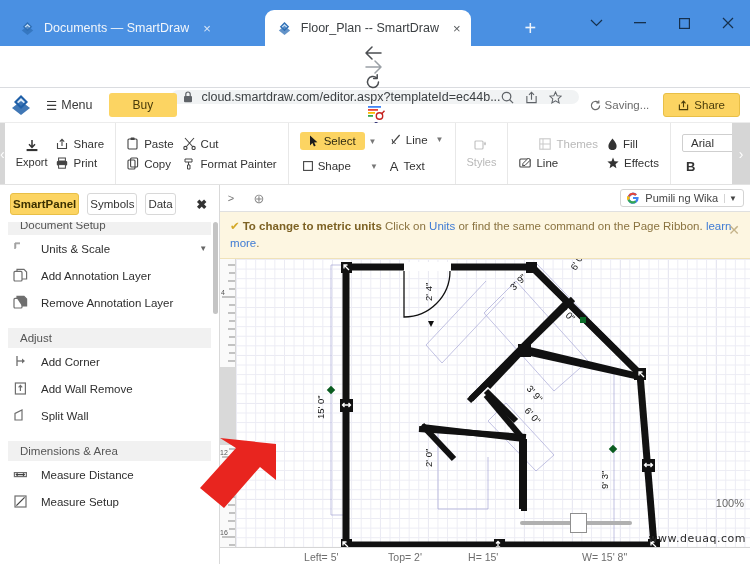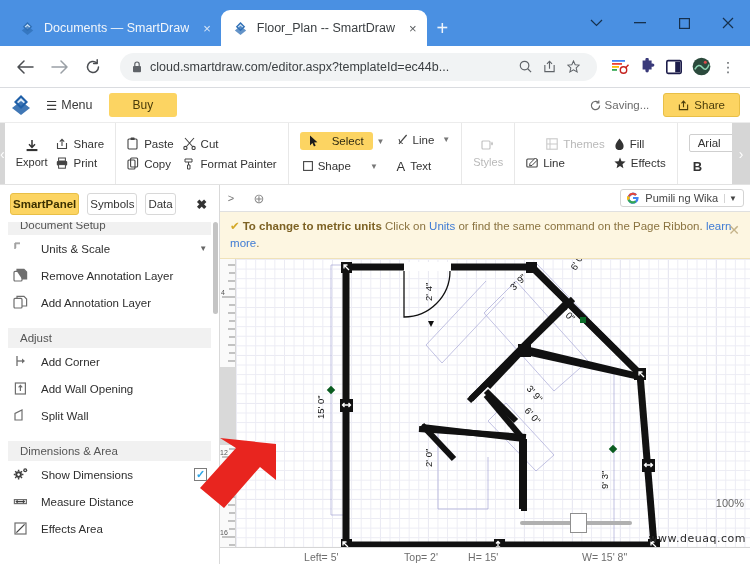--- a/index.html
+++ b/index.html
@@ -11,21 +11,21 @@
   }
 
   
   .browser-topbar {
     height: 46px;
     background: #4a90e2;
     display: flex;
     align-items: flex-end;
     position: relative;
   }
-  .tab-strip { display: flex; align-items: flex-end; height: 46px; padding-left: 8px; }
+  .tab-strip { display: flex; align-items: flex-end; height: 46px; padding-left: 8px; gap: 44px; }
   .tab {
     display: flex; align-items: center;
     height: 36px;
     padding: 0 10px 0 12px;
     border-radius: 9px 9px 0 0;
     font-size: 12.5px;
     color: #f2f6fb;
     max-width: 230px;
     position: relative;
   }
@@ -67,20 +67,21 @@
     color: #17314f; font-size: 13px;
   }
 
   
   .addr-bar {
     height: 42px;
     background: #fff;
     display: flex; align-items: center;
     padding: 0 10px;
     border-bottom: 1px solid #dadce0;
+    flex-direction: column;
   }
   .nav-btn {
     width: 30px; height: 30px;
     display: flex; align-items: center; justify-content: center;
     color: #4b4e52; font-size: 16px;
     margin-right: 4px;
     border-radius: 50%;
   }
   .omnibox {
     flex: 1 1 auto;
@@ -160,21 +161,21 @@
     white-space: nowrap;
   }
   .rib-item.dim { color: #b9b9b9; margin-left: 20px; }
   .rib-big {
     display: flex; flex-direction: column; align-items: center; gap: 3px;
     font-size: 11px; color: #333;
   }
   .rib-big .gico { font-size: 14px; }
   .rib-sel {
     background: #fcd462; border-radius: 3px;
-    padding: 3px 9px; display: flex; align-items: center; gap: 13px;
+    padding: 3px 9px; display: flex; align-items: center; gap: 5px;
     font-size: 11.5px; color: #2f2a12;
   }
   .rib-plain {
     padding: 3px 3px; display: flex; align-items: center; gap: 5px;
     font-size: 11.5px; color: #333;
   }
   .caret { font-size: 8px; color: #777; }
   .font-box {
     border: 1px solid #cfcfcf; border-radius: 2px;
     font-size: 11.5px; color: #333;
@@ -716,33 +717,33 @@
               <path d="M2 4 H3.4 M2 6 H3.4 M4 2 V3.4 M6 2 V3.4" stroke="#8a8a8a" stroke-width="1"></path>
             </svg>
         </span>
         <span class="side-lbl">Units &amp; Scale</span>
         <span class="side-caret">▼</span>
       </div>
       <div class="side-row">
         <span class="side-ico">
           <svg width="15" height="15" viewBox="0 0 15 15">
               <rect x="1" y="3.4" width="8" height="9.6" rx="1" stroke="#6e6e6e" stroke-width="1.2" fill="#fff"></rect>
-              <path d="M4 3.4 V1.4 H11 L13.6 4 V11 H9" stroke="#6e6e6e" stroke-width="1.2" fill="#6e6e6e"></path>
-            </svg>
-        </span>
-        <span class="side-lbl">Remove Annotation Layer</span>
+              <path d="M4 3.4 V1.4 H11 L13.6 4 V11 H9" stroke="#6e6e6e" stroke-width="1.2" fill="none"></path>
+            </svg>
+        </span>
+        <span class="side-lbl">Add Annotation Layer</span>
       </div>
       <div class="side-row">
         <span class="side-ico">
           <svg width="15" height="15" viewBox="0 0 15 15">
               <rect x="1" y="3.4" width="8" height="9.6" rx="1" stroke="#6e6e6e" stroke-width="1.2" fill="#fff"></rect>
-              <path d="M4 3.4 V1.4 H11 L13.6 4 V11 H9" stroke="#6e6e6e" stroke-width="1.2" fill="none"></path>
-            </svg>
-        </span>
-        <span class="side-lbl">Add Annotation Layer</span>
+              <path d="M4 3.4 V1.4 H11 L13.6 4 V11 H9" stroke="#6e6e6e" stroke-width="1.2" fill="#6e6e6e"></path>
+            </svg>
+        </span>
+        <span class="side-lbl">Remove Annotation Layer</span>
       </div>
 
       <div class="sec-gap"></div>
 
       <div class="sec-head">Adjust</div>
       <div class="side-row">
         <span class="side-ico">
           <svg width="15" height="15" viewBox="0 0 15 15">
               <path d="M4 2 V12" stroke="#6e6e6e" stroke-width="1.3"></path>
               <path d="M4 7 H9" stroke="#6e6e6e" stroke-width="1.3"></path>
@@ -751,64 +752,51 @@
         </span>
         <span class="side-lbl">Add Corner</span>
       </div>
       <div class="side-row">
         <span class="side-ico">
           <svg width="15" height="15" viewBox="0 0 15 15">
               <rect x="2.4" y="2" width="10" height="11" stroke="#6e6e6e" stroke-width="1.2" fill="none"></rect>
               <path d="M7.4 10 V4.6 M5.6 6.4 L7.4 4.4 L9.2 6.4" stroke="#6e6e6e" stroke-width="1.2" fill="none"></path>
             </svg>
         </span>
-        <span class="side-lbl">Add Wall Opening</span>
+        <span class="side-lbl">Add Wall Remove</span>
       </div>
       <div class="side-row">
         <span class="side-ico">
           <svg width="15" height="15" viewBox="0 0 15 15">
               <path d="M2 12 V5.4 L9 2 V12 Z" stroke="#6e6e6e" stroke-width="1.2" fill="none"></path>
             </svg>
         </span>
         <span class="side-lbl">Split Wall</span>
       </div>
 
       <div class="sec-gap"></div>
 
       <div class="sec-head">Dimensions &amp; Area</div>
-      <div class="side-row">
-        <span class="side-ico">
-          <svg width="16" height="15" viewBox="0 0 16 15">
-            <circle cx="5.6" cy="7.6" r="3.3" fill="#3f3f3f"></circle>
-            <circle cx="5.6" cy="7.6" r="1.3" fill="#fff"></circle>
-            <path d="M5.6 2.8 V4.2 M5.6 11 V12.4 M0.8 7.6 H2.2 M9 7.6 H10.4 M2.2 4.2 L3.2 5.2 M8 10 L9 11 M9 4.2 L8 5.2 M3.2 10 L2.2 11" stroke="#3f3f3f" stroke-width="1.5"></path>
-            <circle cx="12.2" cy="3.2" r="2" fill="#3f3f3f"></circle>
-            <circle cx="12.2" cy="3.2" r=".75" fill="#fff"></circle>
-          </svg>
-        </span>
-        <span class="side-lbl">Show Dimensions</span>
-        <span class="side-check">✓</span>
-      </div>
       <div class="side-row">
         <span class="side-ico">
           <svg width="15" height="15" viewBox="0 0 15 15">
               <rect x="1.4" y="5.6" width="12" height="4" stroke="#6e6e6e" stroke-width="1.2" fill="none"></rect>
               <path d="M3.4 7.6 H11.2 M4.6 6.4 L3.2 7.6 L4.6 8.8 M10 6.4 L11.4 7.6 L10 8.8" stroke="#3f3f3f" stroke-width="1.1" fill="none"></path>
             </svg>
         </span>
         <span class="side-lbl">Measure Distance</span>
       </div>
       <div class="side-row">
         <span class="side-ico">
           <svg width="15" height="15" viewBox="0 0 15 15">
               <rect x="2" y="2" width="11" height="11" stroke="#6e6e6e" stroke-width="1.2" fill="none"></rect>
               <path d="M3.4 11.6 L11.6 3.4" stroke="#3f3f3f" stroke-width="1.2"></path>
             </svg>
         </span>
-        <span class="side-lbl">Effects Area</span>
+        <span class="side-lbl">Measure Setup</span>
       </div>
     </div>
   </div>
 
   <div class="canvas-wrap">
 
     <div class="page-tabs">
       <span class="pt-arrow">&gt;</span>
       <span class="pt-add">⊕</span>
       <span class="lang-pill">
@@ -992,21 +980,21 @@
 
       <div style="position:absolute;left:300px;bottom:22px;width:112px;height:4px;background:#b0b0b0;border-radius:2px;"></div>
       <div style="position:absolute;left:350px;bottom:14px;width:17px;height:20px;background:#fff;border:1px solid #8f8f8f;"></div>
 
       <span class="zoomlbl">100%</span>
       <span class="watermark">www.deuaq.com</span>
     </div>
 
     <div class="statusbar">
       <span class="st-cell" style="left:84px;">Left= 5'</span>
-      <span class="st-cell" style="left:184px;">Top= 2'</span>
+      <span class="st-cell" style="left:168px;">Top= 2'</span>
       <span class="st-cell" style="left:248px;">H= 15'</span>
       <span class="st-cell" style="left:362px;">W= 15' 8"</span>
     </div>
   </div>
 </div>
 
 <svg style="position:absolute;left:196px;top:436px;pointer-events:none;" width="84" height="78" viewBox="0 0 84 78">
   <path d="M80 8 L80 44 L64 31 L28 72 L4 52 L40 12 L24 2 Z" fill="#e8251f"></path>
 </svg>
 

